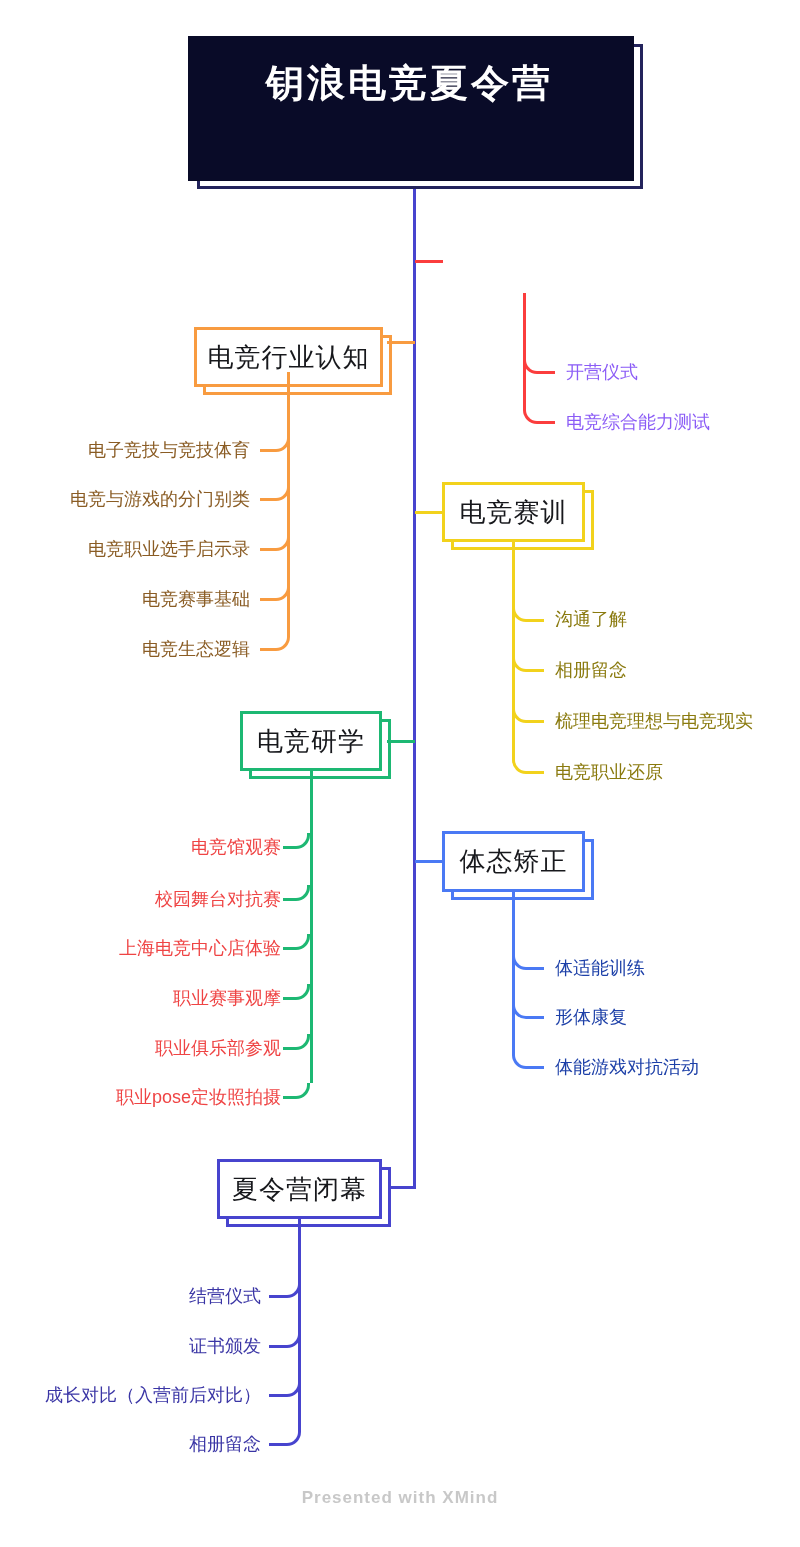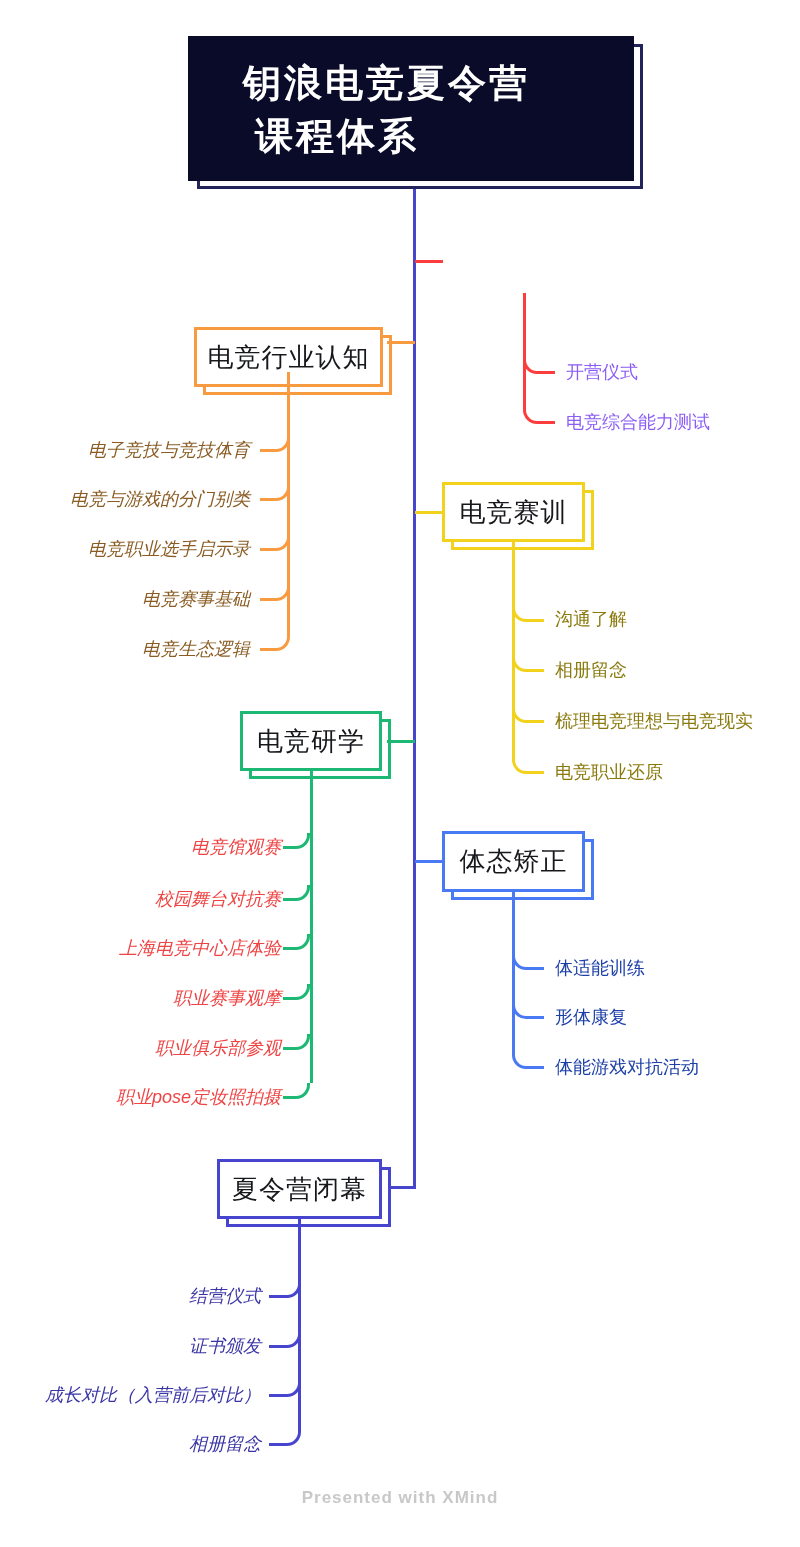--- a/index.html
+++ b/index.html
@@ -9,21 +9,21 @@
   }
   
   .node{position:absolute;}
   .node .shadow{position:absolute;left:9px;top:8px;width:100%;height:100%;border:3px solid;box-sizing:border-box;}
   .node .face{
     position:relative;width:100%;height:100%;border:3px solid;background:#fff;box-sizing:border-box;
     display:flex;align-items:center;justify-content:center;
     font-size:26px;color:#17181c;letter-spacing:1px;white-space:nowrap;
   }
   .central .face{background:#090b28;border-color:#090b28;color:#ffffff;
-    display:block;padding:18px 0 0 52px;font-size:38px;font-weight:bold;line-height:53px;letter-spacing:3px;}
+    display:block;padding:18px 0 0 75px;font-size:38px;font-weight:bold;line-height:53px;letter-spacing:3px;}
   .central .shadow{border-color:#23235c;}
   .central .t2{margin-left:12px;}
   
   .red    .shadow,.red    .face{border-color:#fb3d3d;}
   .orange .shadow,.orange .face{border-color:#f89b40;}
   .yellow .shadow,.yellow .face{border-color:#f2d21c;}
   .green  .shadow,.green  .face{border-color:#1db873;}
   .blue   .shadow,.blue   .face{border-color:#4a79f4;}
   .indigo .shadow,.indigo .face{border-color:#4744ce;}
   
@@ -36,21 +36,21 @@
   .elbow-l{position:absolute;width:30px;height:16px;box-sizing:border-box;
            border-right:3px solid;border-bottom:3px solid;border-bottom-right-radius:14px;}
   .hline.red,.vline.red{background:#fb3d3d;}       .elbow-r.red{border-color:#fb3d3d;}
   .hline.orange,.vline.orange{background:#f89b40;} .elbow-l.orange{border-color:#f89b40;}
   .hline.yellow,.vline.yellow{background:#f2d21c;} .elbow-r.yellow{border-color:#f2d21c;}
   .hline.green,.vline.green{background:#1db873;}   .elbow-l.green{border-color:#1db873;}
   .hline.blue,.vline.blue{background:#4a79f4;}     .elbow-r.blue{border-color:#4a79f4;}
   .hline.indigo,.vline.indigo{background:#4744ce;} .elbow-l.indigo{border-color:#4744ce;}
   
   .child{position:absolute;font-size:18px;line-height:26px;height:26px;white-space:nowrap;}
-  .child.tleft{text-align:right;font-style:italic;}
+  .child.tleft{text-align:right;}
   .child.red{color:#8b5cf6;}
   .child.orange{color:#8a5c24;}
   .child.yellow{color:#8a7a0e;}
   .child.green{color:#ef4444;}
   .child.blue{color:#1d40a8;}
   .child.indigo{color:#3a35a5;}
   
   .footer{position:absolute;left:0;right:0;top:1488px;text-align:center;
           font-size:17px;font-weight:bold;letter-spacing:1px;color:#c8c8c8;}
 </style>
@@ -58,21 +58,20 @@
 <body>
 
 <div id="canvas">
 
   <div class="spine"></div>
 
   <div class="node central" style="left:188px;top:36px;width:446px;height:145px;">
     <div class="shadow"></div>
     <div class="face">
       <div class="t1">钥浪电竞夏令营</div>
-      <div class="t2">课程体系</div>
     </div>
   </div>
 
   <div class="hline red" style="left:415px;top:260px;width:28px;"></div>
   <div class="vline red" style="left:523px;top:293px;height:115px;"></div>
   <div class="elbow-r red" style="left:523px;top:358px;"></div>
   <div class="elbow-r red" style="left:523px;top:408px;"></div>
   <div class="child red" style="left:566px;top:359px;">开营仪式</div>
   <div class="child red" style="left:566px;top:409px;">电竞综合能力测试</div>
 

